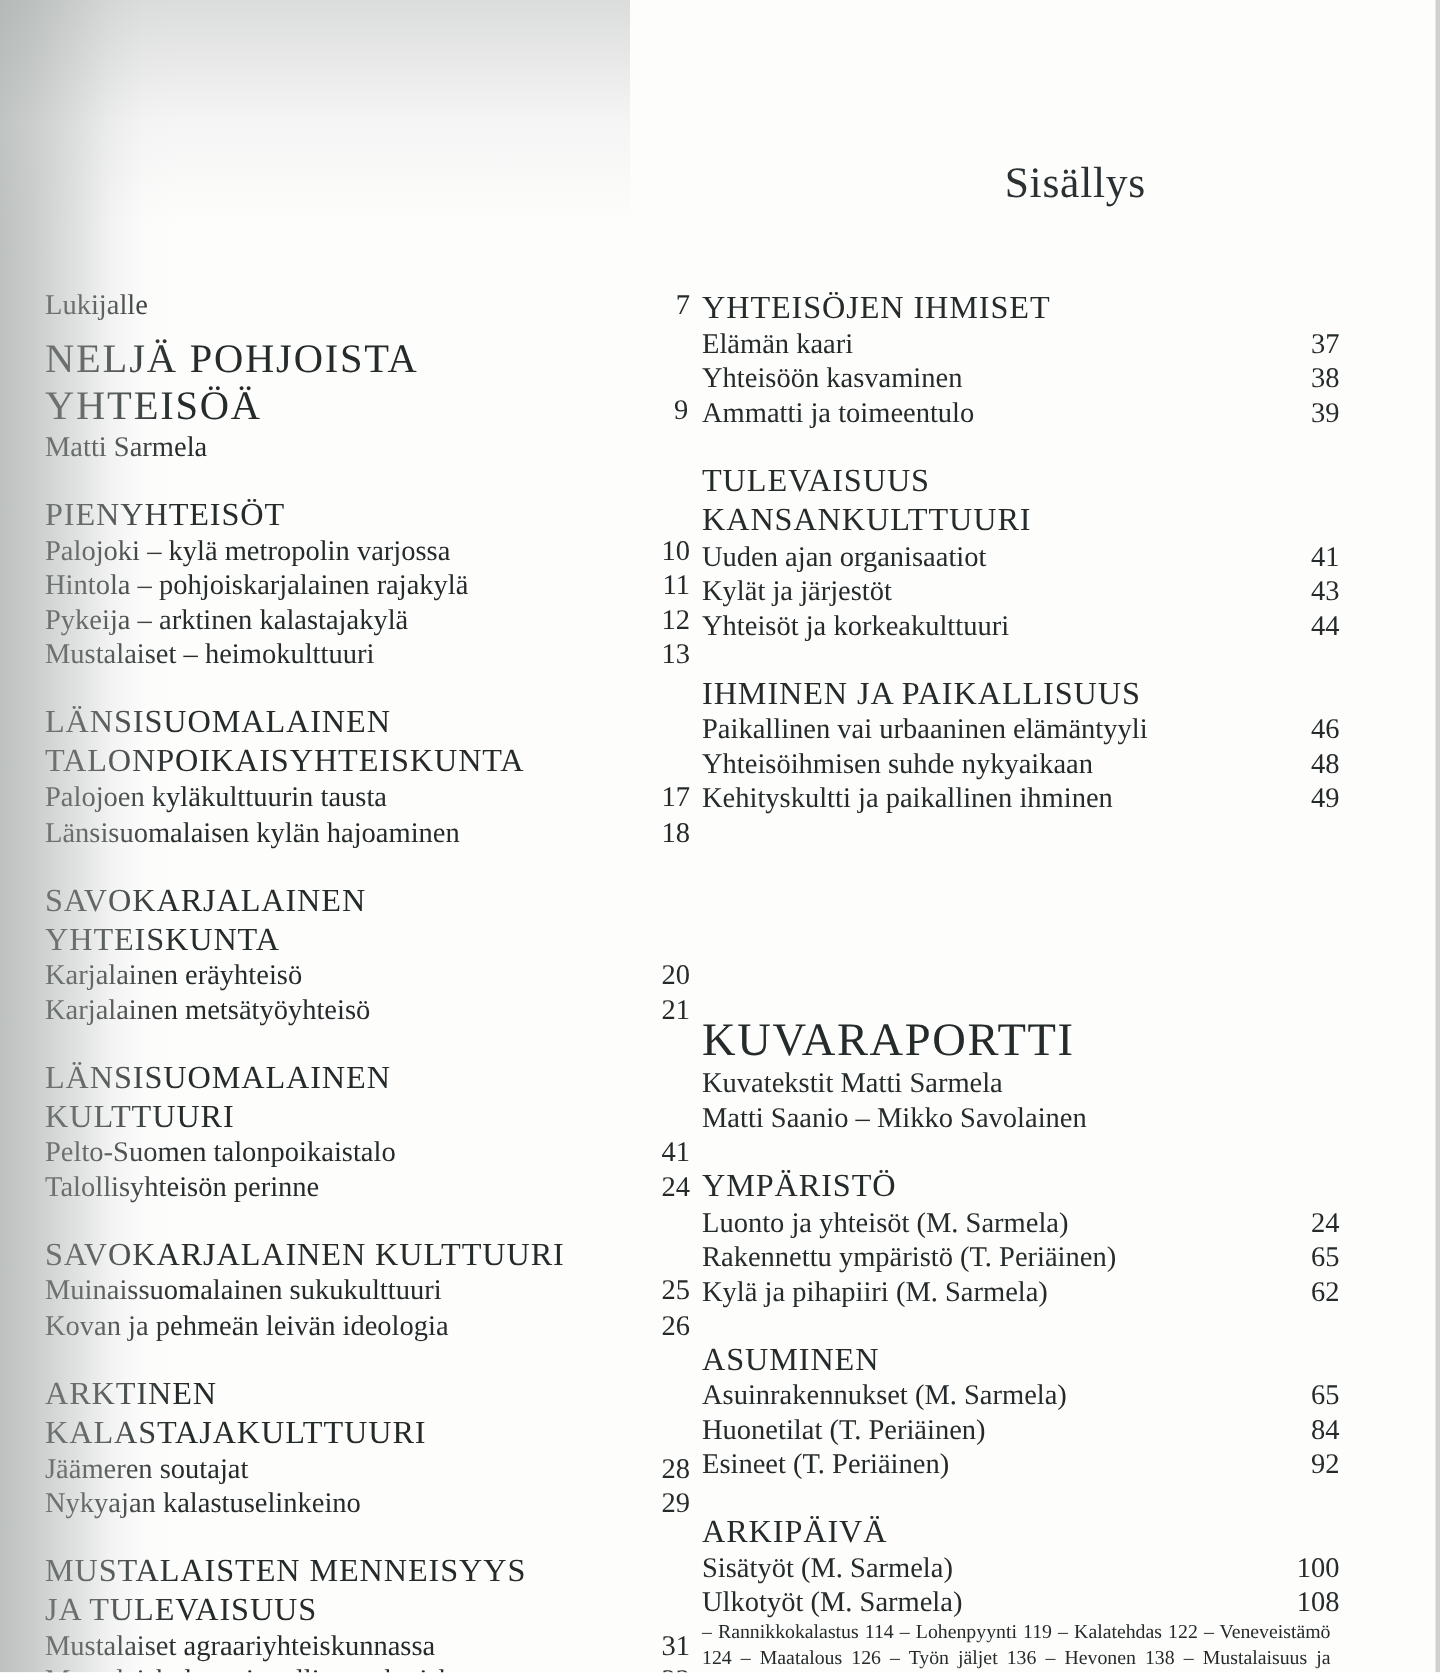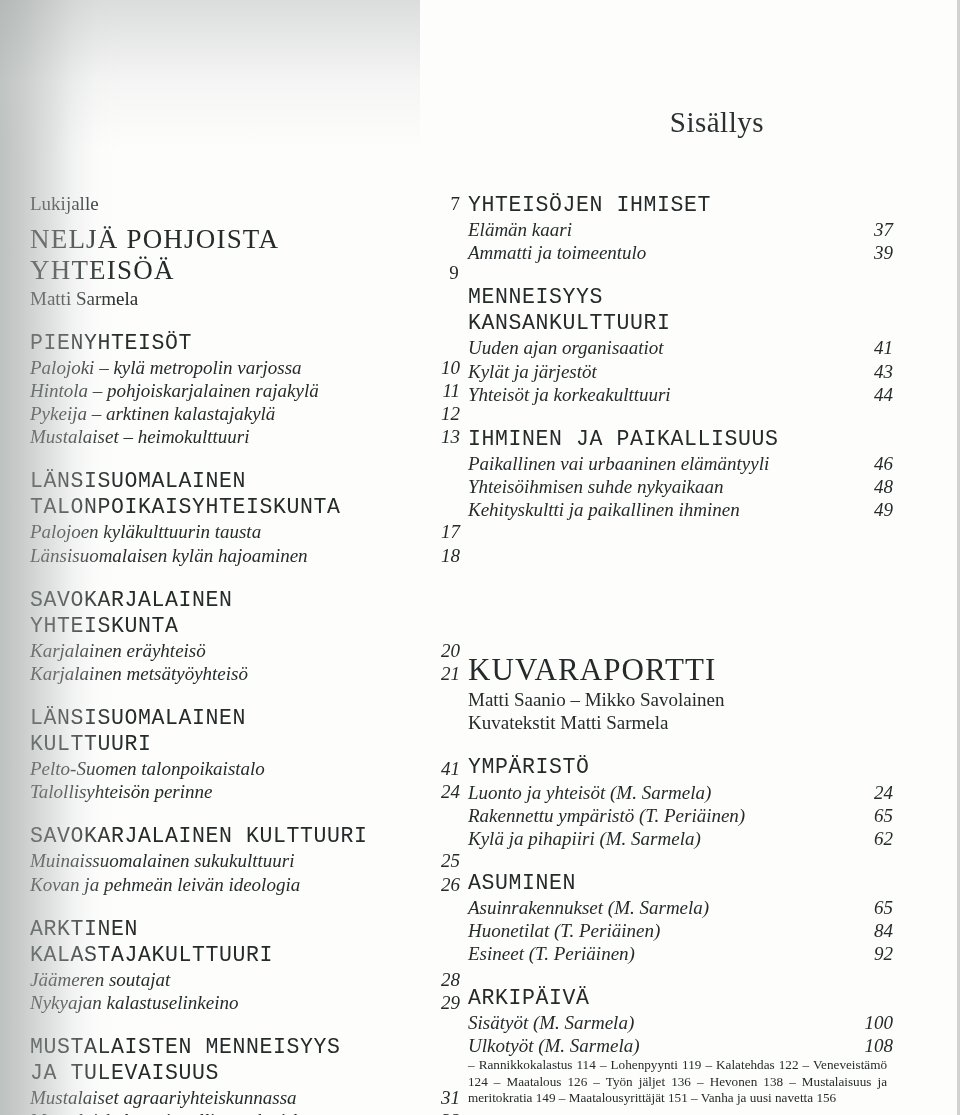--- a/index.html
+++ b/index.html
@@ -82,23 +82,23 @@
     font-size: 19px;
   }
   .col-left .row .pg { width: 48px; }
 
   .gap   { height: 20px; }
   .gap-s { height: 9px; }
 
   
   .t-plain   { font-size: 19px; }
   .t-author  { font-size: 19px; }
-  .t-entry   { font-size: 19px; font-style: italic; }
+  .t-entry   { font-size: 19px; }
   .t-sect    { font-size: 21.5px; letter-spacing: 0.6px; }
-  .t-sect .label { padding-right: 4px; font-family: Liberation Mono, monospace; }
+  .t-sect .label { padding-right: 4px; }
   .t-big {
     font-size: 27px;
     letter-spacing: 1.2px;
     line-height: 1.16;
   }
   .t-huge {
     font-size: 31px;
     letter-spacing: 1.1px;
     line-height: 1.2;
   }
@@ -283,28 +283,32 @@
         <div>
           <div class="row t-sect">
             <span class="label">YHTEISÖJEN  IHMISET</span>
             <span class="pg"></span>
           </div>
           <div class="row t-entry">
             <span class="label">Elämän kaari</span>
             <span class="pg">37</span>
           </div>
           <div class="row t-entry">
+            <span class="label">Yhteisöön kasvaminen</span>
+            <span class="pg">38</span>
+          </div>
+          <div class="row t-entry">
             <span class="label">Ammatti ja toimeentulo</span>
             <span class="pg">39</span>
           </div>
         </div>
         <div class="gap"></div>
         <div>
           <div class="row t-sect">
-            <span class="label">MENNEISYYS</span>
+            <span class="label">TULEVAISUUS</span>
             <span class="pg"></span>
           </div>
           <div class="row t-sect">
             <span class="label">KANSANKULTTUURI</span>
             <span class="pg"></span>
           </div>
           <div class="row t-entry">
             <span class="label">Uuden ajan organisaatiot</span>
             <span class="pg">41</span>
           </div>
@@ -341,25 +345,25 @@
     <div class="gap"></div>
 
 
     <div style="height:110px"></div>
 
     <div class="row t-huge">
       <span class="label">KUVARAPORTTI</span>
       <span class="pg"></span>
     </div>
     <div class="row t-author">
+      <span class="label">Kuvatekstit Matti Sarmela</span>
+      <span class="pg"></span>
+    </div>
+    <div class="row t-author">
       <span class="label">Matti Saanio – Mikko Savolainen</span>
-      <span class="pg"></span>
-    </div>
-    <div class="row t-author">
-      <span class="label">Kuvatekstit Matti Sarmela</span>
       <span class="pg"></span>
     </div>
 
     <div class="gap"></div>
 
     <div id="part2-sections">
         <div>
           <div class="row t-sect">
             <span class="label">YMPÄRISTÖ</span>
             <span class="pg"></span>

